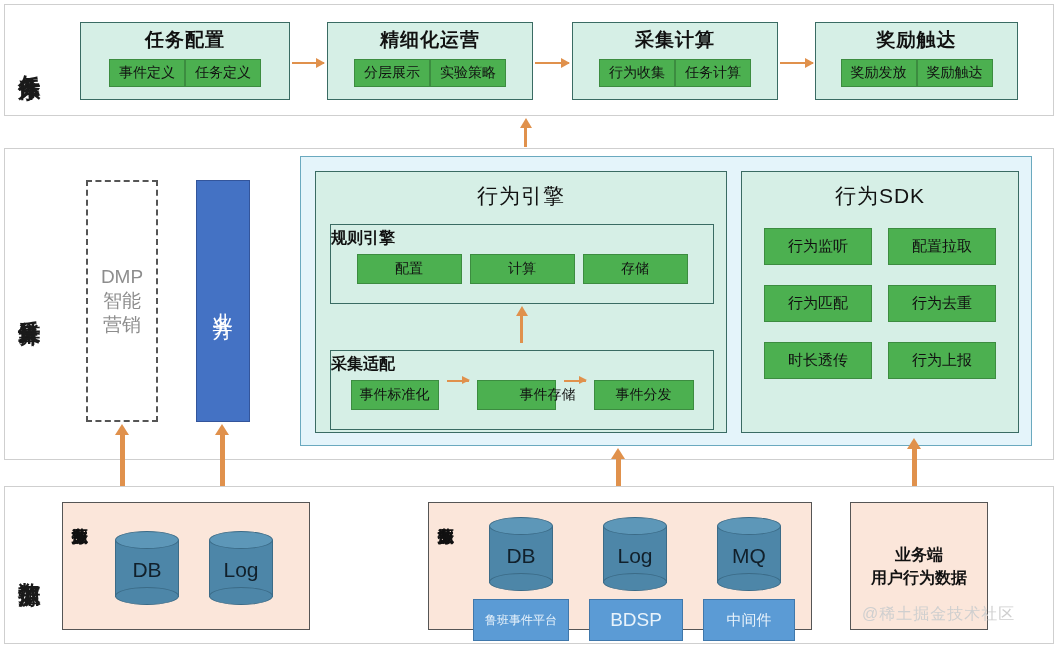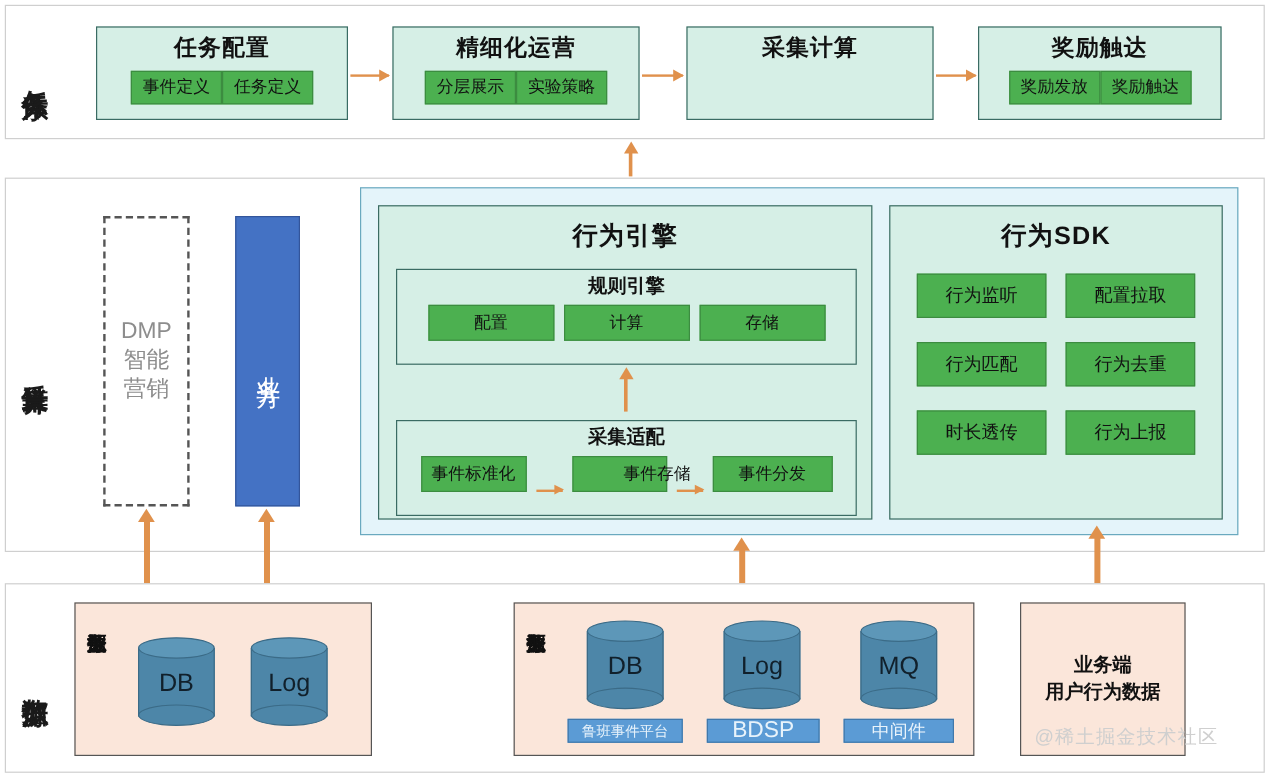--- a/index.html
+++ b/index.html
@@ -86,32 +86,32 @@
   #engine-outer{
     position:absolute;left:300px;top:156px;width:732px;height:290px;
     background:#e4f4fa;border:1px solid #6aa9bf;box-sizing:border-box;
   }
   .panel{
     position:absolute;background:#d6efe6;border:1px solid #3a6b63;box-sizing:border-box;
   }
   #panel-engine{left:14px;top:14px;width:412px;height:262px;}
   #panel-sdk{left:440px;top:14px;width:278px;height:262px;}
   .panel-title{
-    text-align:center;font-weight:bold;font-size:21px;color:#111;
+    text-align:center;font-weight:normal;font-size:21px;color:#111;
     margin-top:10px;letter-spacing:1px;
   }
   .subpanel{
     position:absolute;background:#d6efe6;border:1px solid #3a6b63;box-sizing:border-box;
   }
   #sub-rule{left:14px;top:52px;width:384px;height:80px;}
   #sub-adapt{left:14px;top:178px;width:384px;height:80px;}
   .subpanel-title{
-    text-align:center;font-weight:bold;font-size:16px;color:#111;margin-top:3px;
-  }
-  .sub-chips{display:flex;justify-content:center;align-items:flex-end;gap:8px;margin-top:5px;}
+    font-weight:bold;font-size:16px;color:#111;margin-top:3px;
+  }
+  .sub-chips{display:flex;justify-content:center;align-items:flex-start;gap:8px;margin-top:5px;}
   .gchip{
     background:#4cb050;border:1px solid #3c8c40;color:#111;
     font-size:14px;text-align:center;padding:5px 0;box-sizing:border-box;
     white-space:nowrap;
   }
   .mini-arrow{
     position:relative;width:22px;height:2px;background:#e0914c;flex:0 0 auto;
   }
   .mini-arrow:after{
     content:"";position:absolute;right:-1px;top:-4px;
@@ -155,21 +155,21 @@
   .cyl .bot{
     position:absolute;left:0;bottom:0;width:64px;height:18px;border-radius:50%;
     background:#4d86a8;border:1px solid #3b6b87;box-sizing:border-box;
   }
   .cyl .lab{
     position:absolute;left:0;top:20px;width:64px;height:38px;
     display:flex;align-items:center;justify-content:center;
     color:#11202b;font-size:21px;z-index:3;
   }
   .tag{
-    position:absolute;height:20px;background:#5b9bd5;border:1px solid #4078ab;
+    position:absolute;height:42px;background:#5b9bd5;border:1px solid #4078ab;
     box-sizing:border-box;color:#e8f3fb;
     display:flex;align-items:center;justify-content:center;
   }
   #src-right .rtext{
     position:absolute;left:0;top:0;width:100%;height:100%;
     display:flex;flex-direction:column;align-items:center;justify-content:center;
     font-weight:bold;font-size:16px;color:#111;line-height:1.45;text-align:right;
   }
   #watermark{
     position:absolute;left:862px;top:604px;
@@ -199,20 +199,24 @@
     <div class="task-chips">
       <div class="chip">分层展示</div>
       <div class="chip">实验策略</div>
     </div>
   </div>
 
   <div class="h-arrow" style="left:535px;top:62px;width:34px;"></div>
 
   <div class="task-card" id="task-card-2" style="left:572px;width:206px;">
     <div class="ttl">采集计算</div>
+    <div class="task-chips">
+      <div class="chip">行为收集</div>
+      <div class="chip">任务计算</div>
+    </div>
   </div>
 
   <div class="h-arrow" style="left:780px;top:62px;width:33px;"></div>
 
   <div class="task-card" id="task-card-3" style="left:815px;width:203px;">
     <div class="ttl">奖励触达</div>
     <div class="task-chips">
       <div class="chip">奖励发放</div>
       <div class="chip">奖励触达</div>
     </div>

